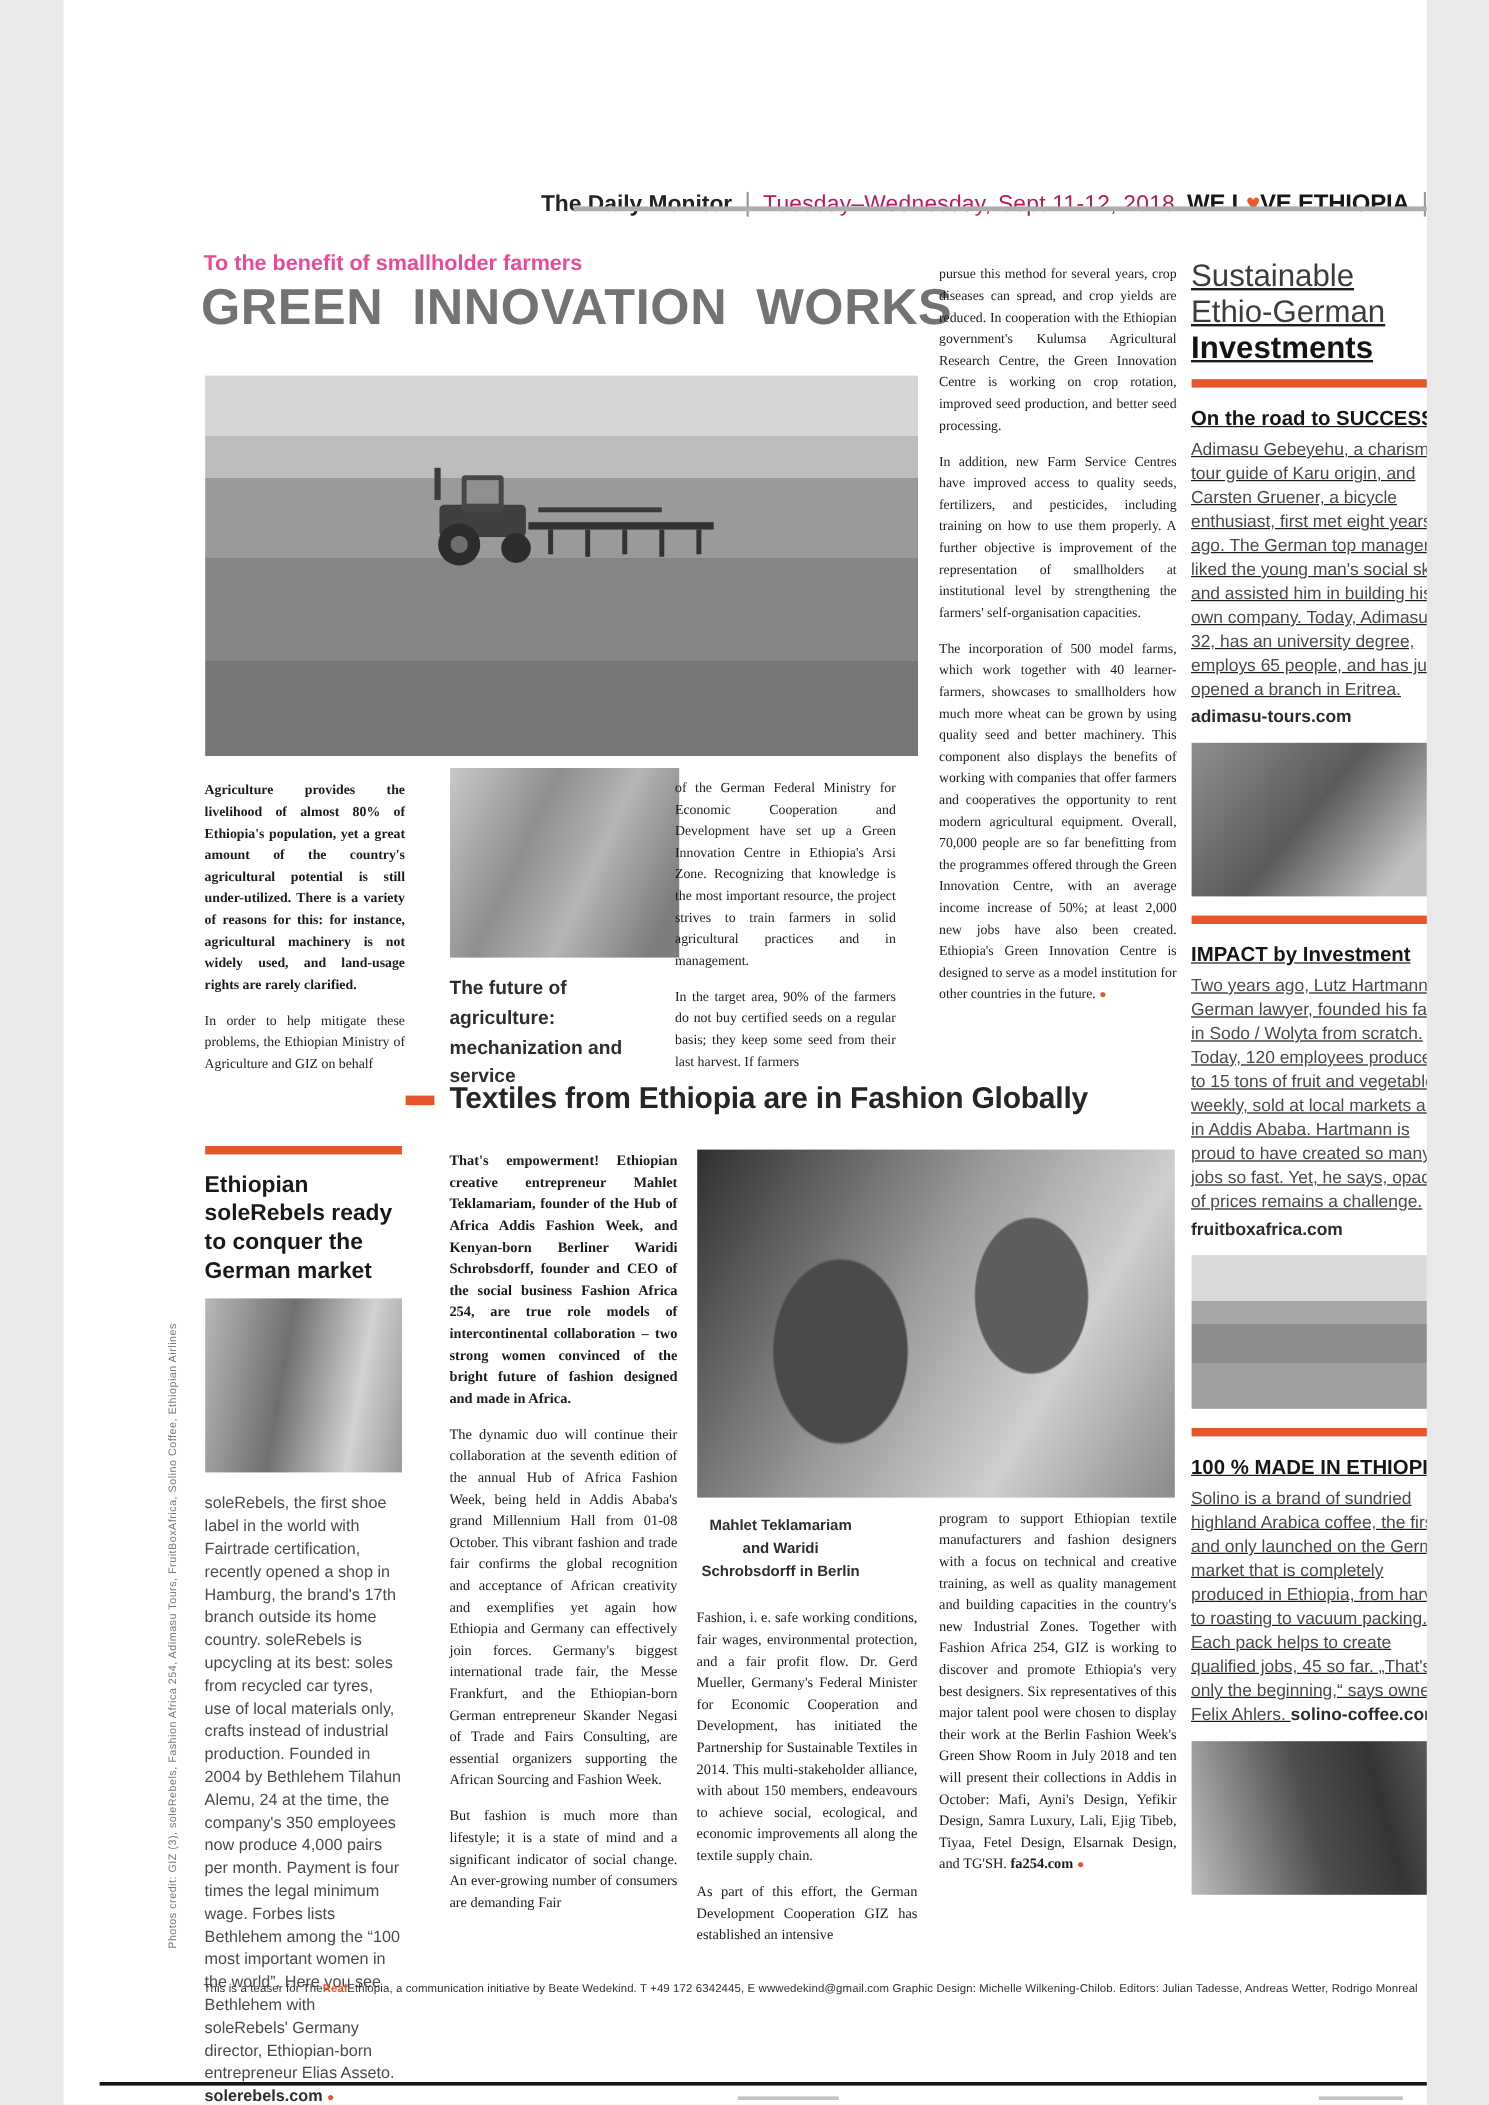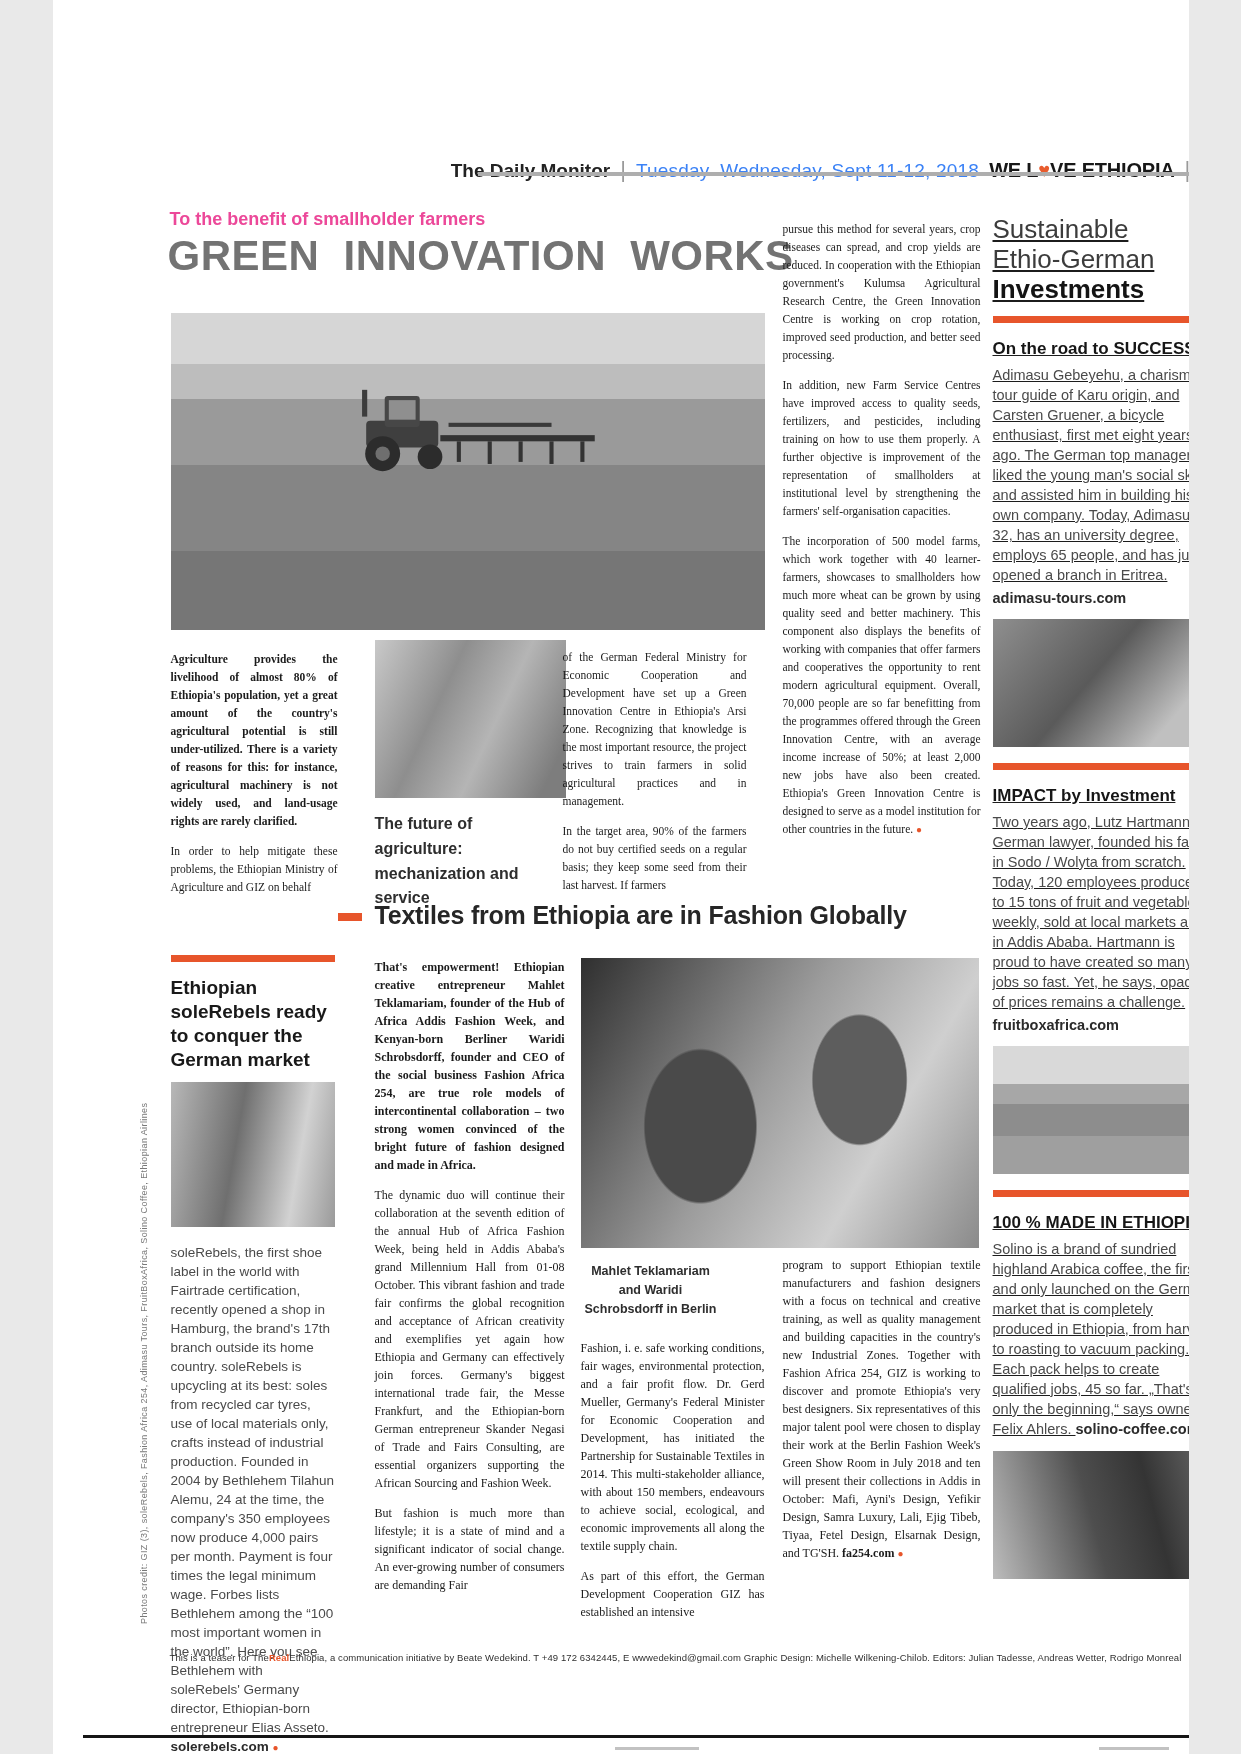--- a/index.html
+++ b/index.html
@@ -4,21 +4,21 @@
 <style>
   html,body{margin:0;padding:0;background:#e9e9e9;}
   .page{position:relative;width:1136px;height:1754px;background:#ffffff;margin:0 auto;overflow:hidden;
         font-family:"Liberation Sans",sans-serif;color:#1c1c1c;}
 
   
   .masthead{position:absolute;top:143px;left:425px;width:745px;display:flex;justify-content:flex-end;
             align-items:baseline;gap:10px;white-space:nowrap;}
   .mh-paper{font-size:19px;font-weight:700;color:#222;}
   .mh-sep{font-size:22px;font-weight:300;color:#9a9a9a;}
-  .mh-date{font-size:19px;font-weight:400;color:#3b82f6;letter-spacing:.2px;}
+  .mh-date{font-size:19px;font-weight:400;color:#be185d;letter-spacing:.2px;}
   .mh-brand{font-size:20px;font-weight:800;color:#171717;letter-spacing:-.2px;}
   .heart{color:#e85c2e;}
   .mh-page{font-size:20px;color:#333;margin-top:16px;}
   .masthead-rule{position:absolute;top:172px;left:425px;width:745px;height:4px;background:#aeaeae;}
 
   
   .kicker{position:absolute;top:209px;left:117px;font-size:18px;font-weight:700;color:#ec4899;}
   .headline{position:absolute;top:235px;left:115px;font-size:42px;line-height:1;font-weight:800;
             color:#737373;letter-spacing:.5px;word-spacing:12px;}
 

